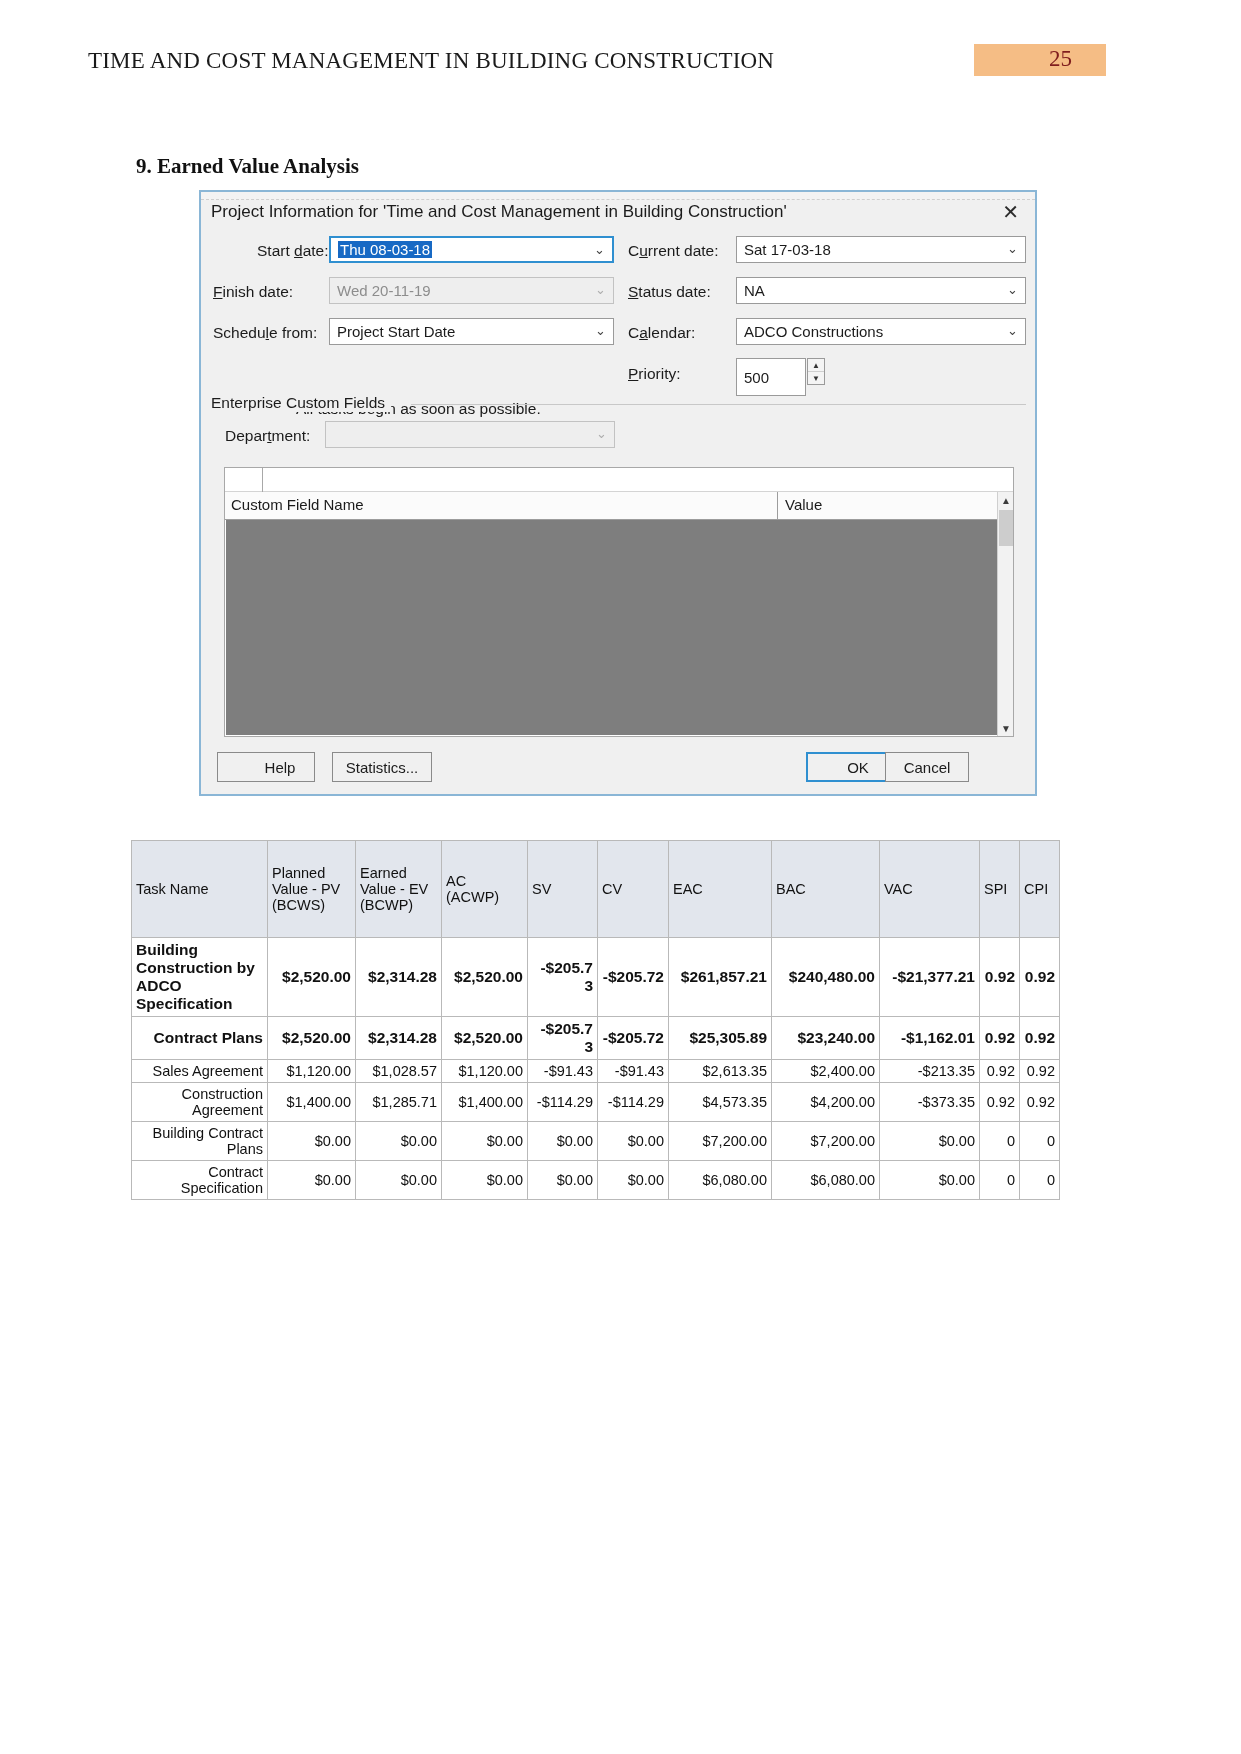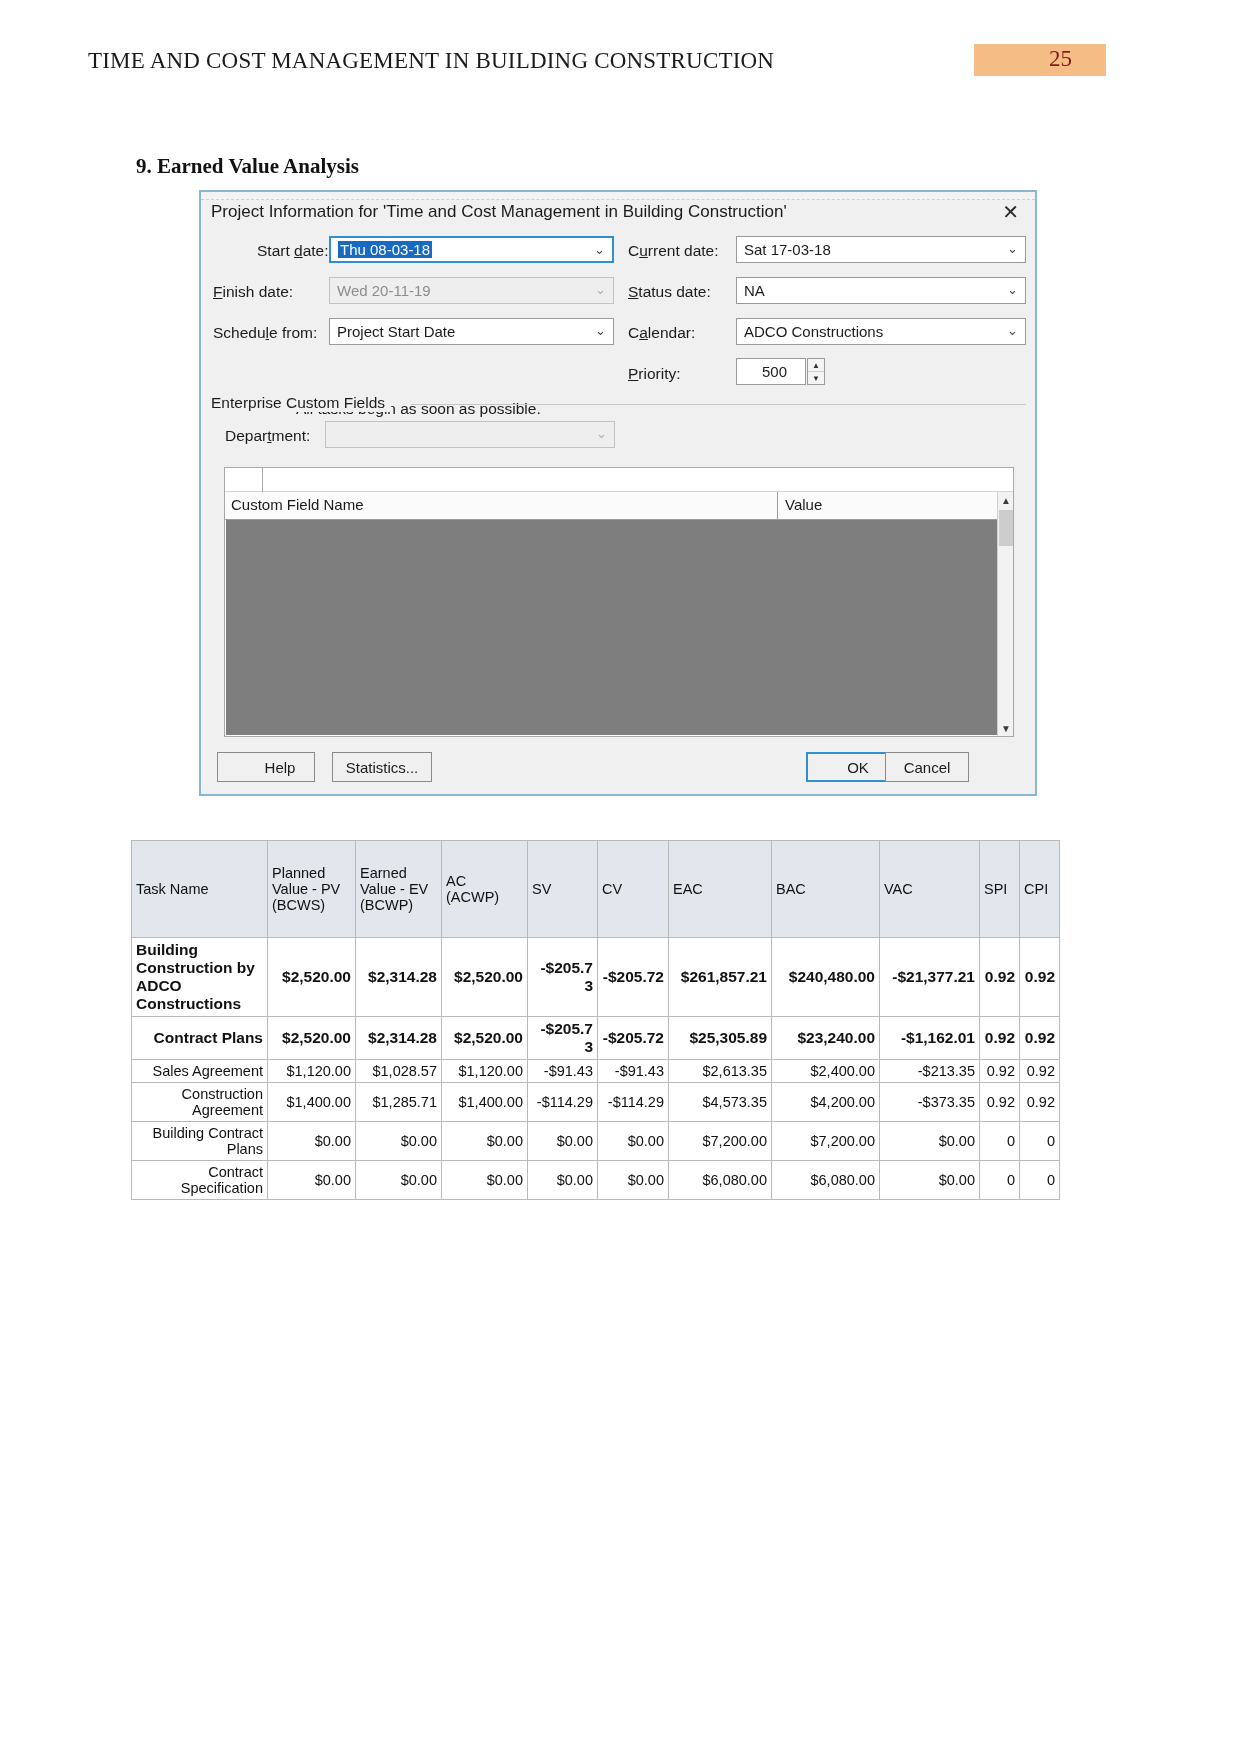--- a/index.html
+++ b/index.html
@@ -146,26 +146,26 @@
     position: absolute;
     font-size: 15.5px;
     color: #1b1b1b;
   }
 
   .spin-box {
     position: absolute;
     background: #fff;
     border: 1px solid #9a9a9a;
     box-sizing: border-box;
-    height: 27px;
+    height: 38px;
     font-size: 15px;
     color: #1b1b1b;
     display: flex;
     align-items: center;
-    padding-left: 25px;
+    padding-left: 7px;
   }
   .spin-btns {
     position: absolute;
     width: 18px;
     height: 27px;
     border: 1px solid #9a9a9a;
     box-sizing: border-box;
     background: #f4f4f4;
     display: flex;
     flex-direction: column;
@@ -495,21 +495,21 @@
         <th>CV</th>
         <th>EAC</th>
         <th>BAC</th>
         <th>VAC</th>
         <th>SPI</th>
         <th>CPI</th>
       </tr>
     </thead>
     <tbody>
         <tr class="bold">
-          <td class="name" style="text-align: left;">Building Construction by ADCO Constructions</td>
+          <td class="name" style="text-align: left;">Building Construction by ADCO Specification</td>
           <td class="num">$2,520.00</td>
           <td class="num">$2,314.28</td>
           <td class="num">$2,520.00</td>
           <td class="num">-$205.73</td>
           <td class="num">-$205.72</td>
           <td class="num">$261,857.21</td>
           <td class="num">$240,480.00</td>
           <td class="num">-$21,377.21</td>
           <td class="num">0.92</td>
           <td class="num">0.92</td>

